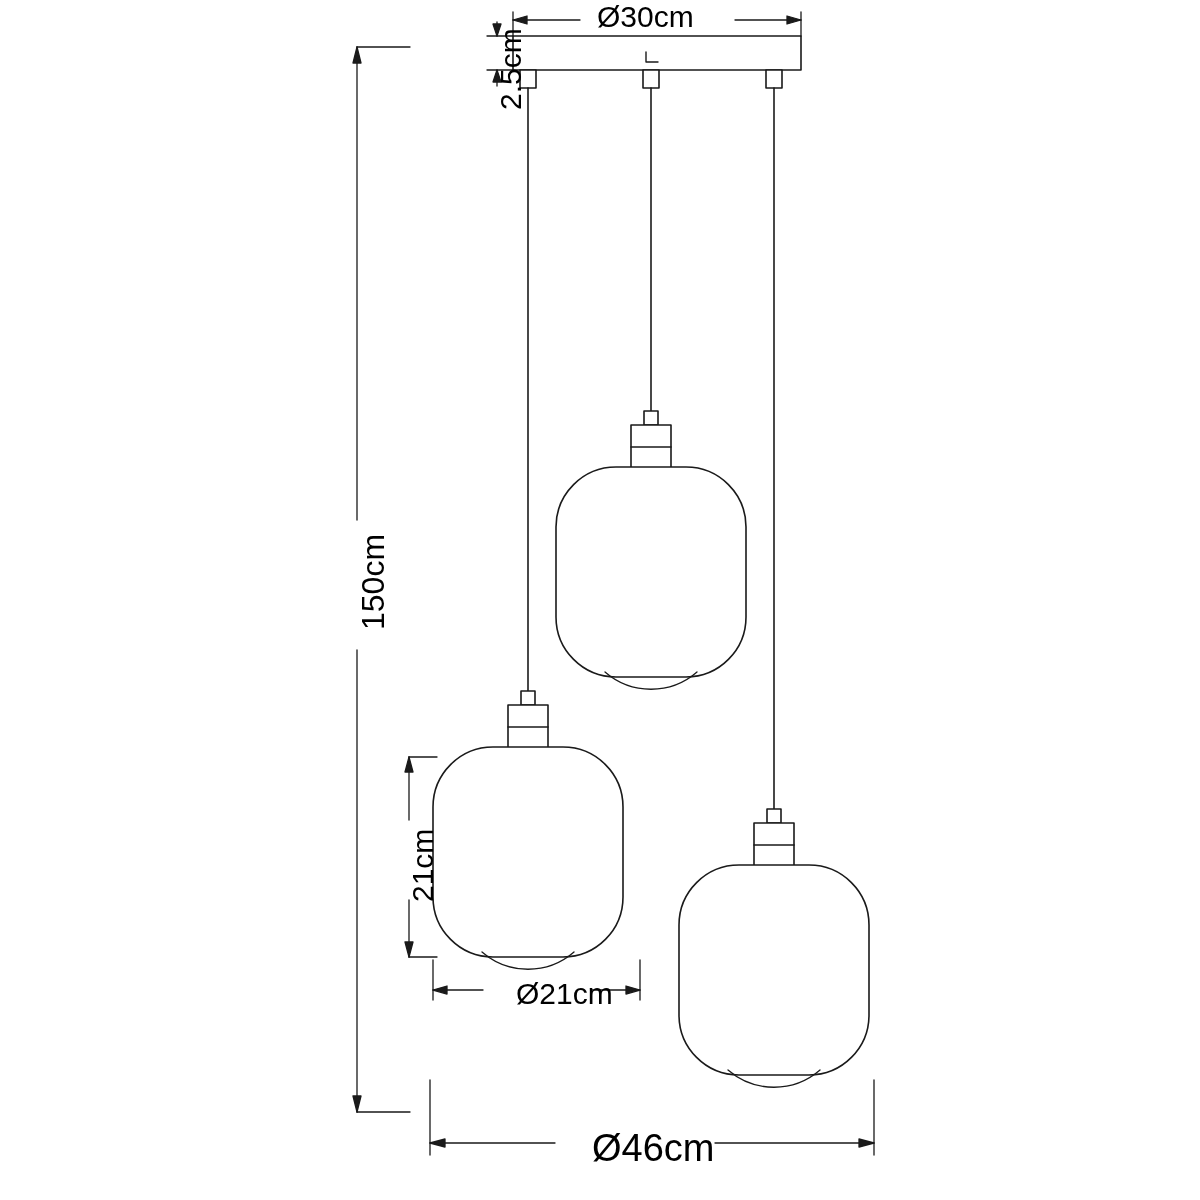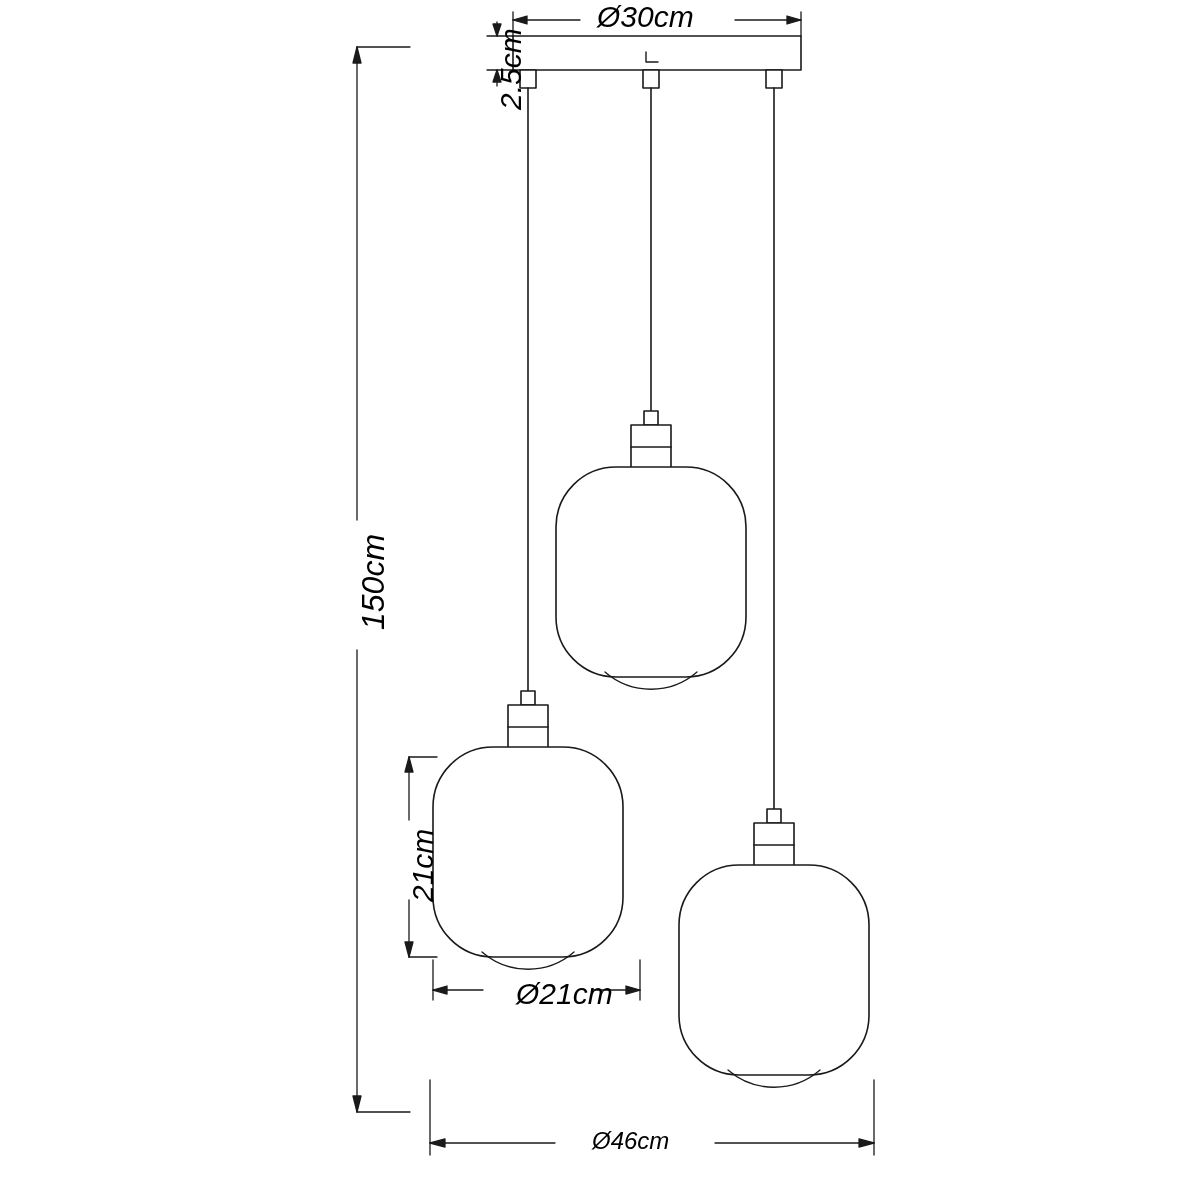--- a/index.html
+++ b/index.html
@@ -11,21 +11,20 @@
     width: 1200px;
     height: 1200px;
     font-family: "Liberation Sans", sans-serif;
     color: #000000;
     overflow: hidden;
   }
   #stage {
     position: relative;
     width: 1200px;
     height: 844px;
-    font-style: italic;
   }
   #drawing {
     position: absolute;
     left: 0;
     top: 0;
   }
   .dim-label {
     position: absolute;
     font-family: "Liberation Sans", sans-serif;
     font-size: 30px;
@@ -158,15 +157,15 @@
   <div class="dim-label" style="left:597px; top:0px;">Ø30cm</div>
 
   <div class="dim-label vert" style="left:494px; top:110px; transform:rotate(-90deg);">2.5cm</div>
 
   <div class="dim-label vert" style="left:355px; top:630px; transform:rotate(-90deg); font-size:32px;">150cm</div>
 
   <div class="dim-label vert" style="left:406px; top:902px; transform:rotate(-90deg);">21cm</div>
 
   <div class="dim-label" style="left:489px; top:977px;margin-left:27px;">Ø21cm</div>
 
-  <div class="dim-label" style="left:592px; top:1127px; font-size:24px;">Ø46cm</div>
+  <div class="dim-label" style="left:592px; top:1127px; font-size:38px;">Ø46cm</div>
 
 </div>
 
 </body></html>

